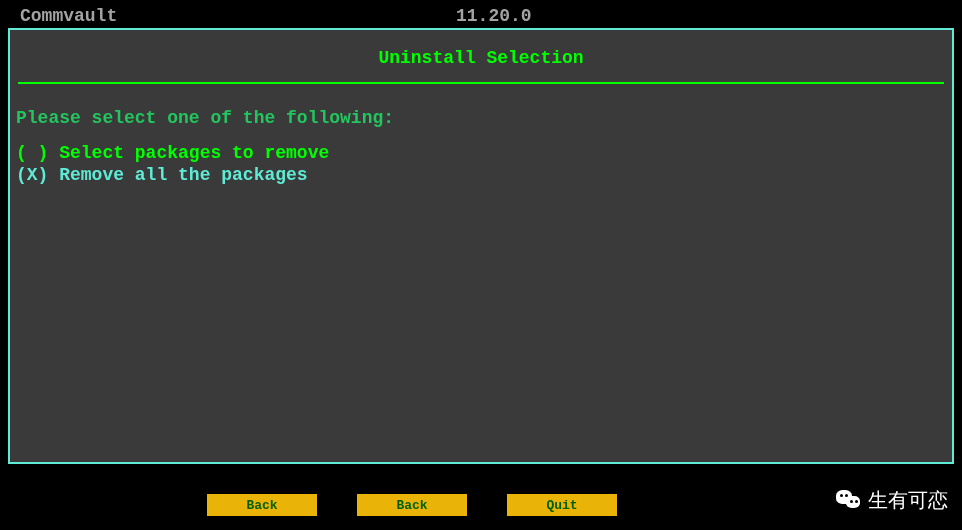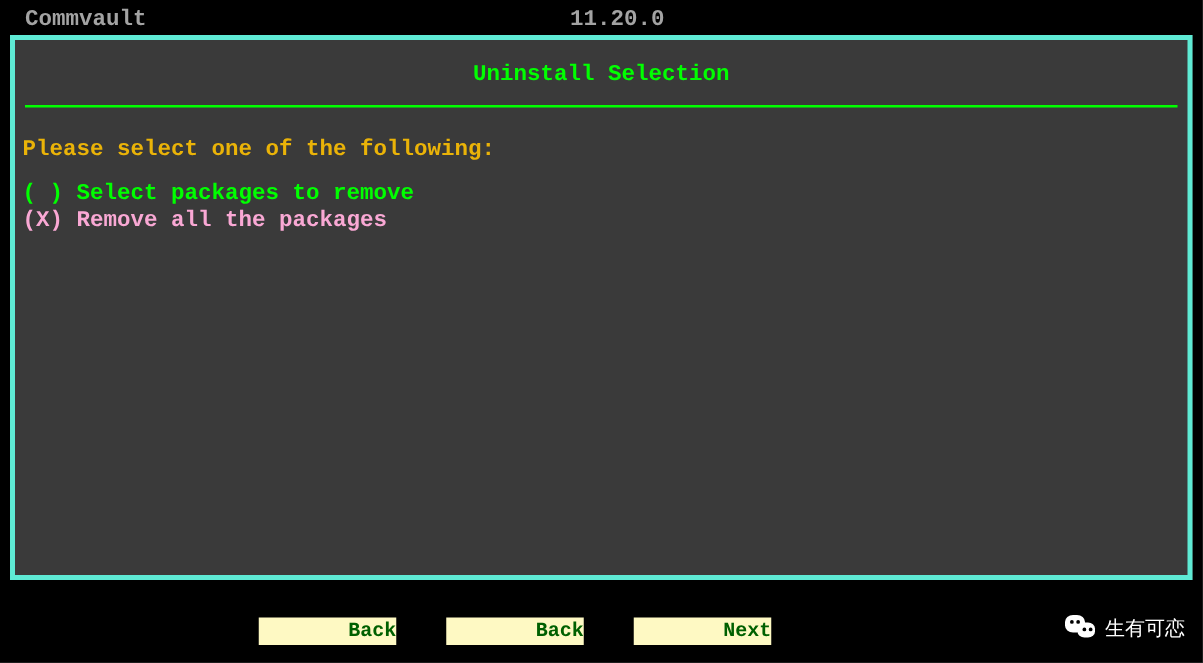--- a/index.html
+++ b/index.html
@@ -29,79 +29,79 @@
       position: absolute;
       left: 456px;
     }
     .panel {
       position: absolute;
       left: 8px;
       top: 28px;
       width: 946px;
       height: 436px;
       background: #3a3a3a;
-      border: 4px solid #5eead4;
+      border: 2px solid #5eead4;
     }
     .panel-title {
       text-align: center;
       color: #00ff00;
       padding: 18px 0 10px 0;
       font-weight: bold;
     }
     .hr {
       border: none;
       border-top: 2px solid #00ff00;
       margin: 4px 8px 0 8px;
     }
     .prompt {
-      color: #eab308;
+      color: #22c55e;
       padding: 24px 0 0 6px;
       font-weight: bold;
     }
     .options {
       padding: 14px 16px 0 6px;
     }
     .option {
       color: #00ff00;
       font-weight: bold;
       line-height: 22px;
       white-space: pre;
       cursor: pointer;
     }
     .option.selected {
-      color: #f9a8d4;
+      color: #5eead4;
     }
     .button-bar {
       position: absolute;
       bottom: 14px;
       left: 0;
       width: 100%;
       display: flex;
       gap: 40px;
       padding-left: 207px;
     }
     .btn {
-      background: #fef9c3;
+      background: #eab308;
       color: #006000;
       font-family: "Courier New", monospace;
-      font-size: 16px;
+      font-size: 13px;
       font-weight: bold;
       border: none;
       width: 110px;
       height: 22px;
-      text-align: right;
+      text-align: center;
       cursor: pointer;
     }
     .watermark {
       position: absolute;
       right: 14px;
       bottom: 16px;
       color: #ffffff;
       font-family: sans-serif;
-      font-size: 16px;
+      font-size: 20px;
       display: flex;
       align-items: center;
       gap: 6px;
     }
     .watermark-icon {
       width: 26px;
       height: 22px;
       position: relative;
     }
     .watermark-icon .bubble {
@@ -145,21 +145,21 @@
   <div class="prompt">Please select one of the following:</div>
   <div class="options" id="options-container">
       <div class="option">( ) Select packages to remove</div>
       <div class="option selected">(X) Remove all the packages</div>
     </div>
 </div>
 
 <div class="button-bar">
   <button class="btn">Back</button>
   <button class="btn">Back</button>
-  <button class="btn">Next</button>
+  <button class="btn">Quit</button>
 </div>
 
 <div class="watermark">
   <span class="watermark-icon">
     <span class="bubble b1"></span>
     <span class="bubble b2"></span>
     <span class="dot" style="left:4px;top:4px;"></span>
     <span class="dot" style="left:9px;top:4px;"></span>
     <span class="dot" style="left:14px;top:10px;"></span>
     <span class="dot" style="left:19px;top:10px;"></span>

